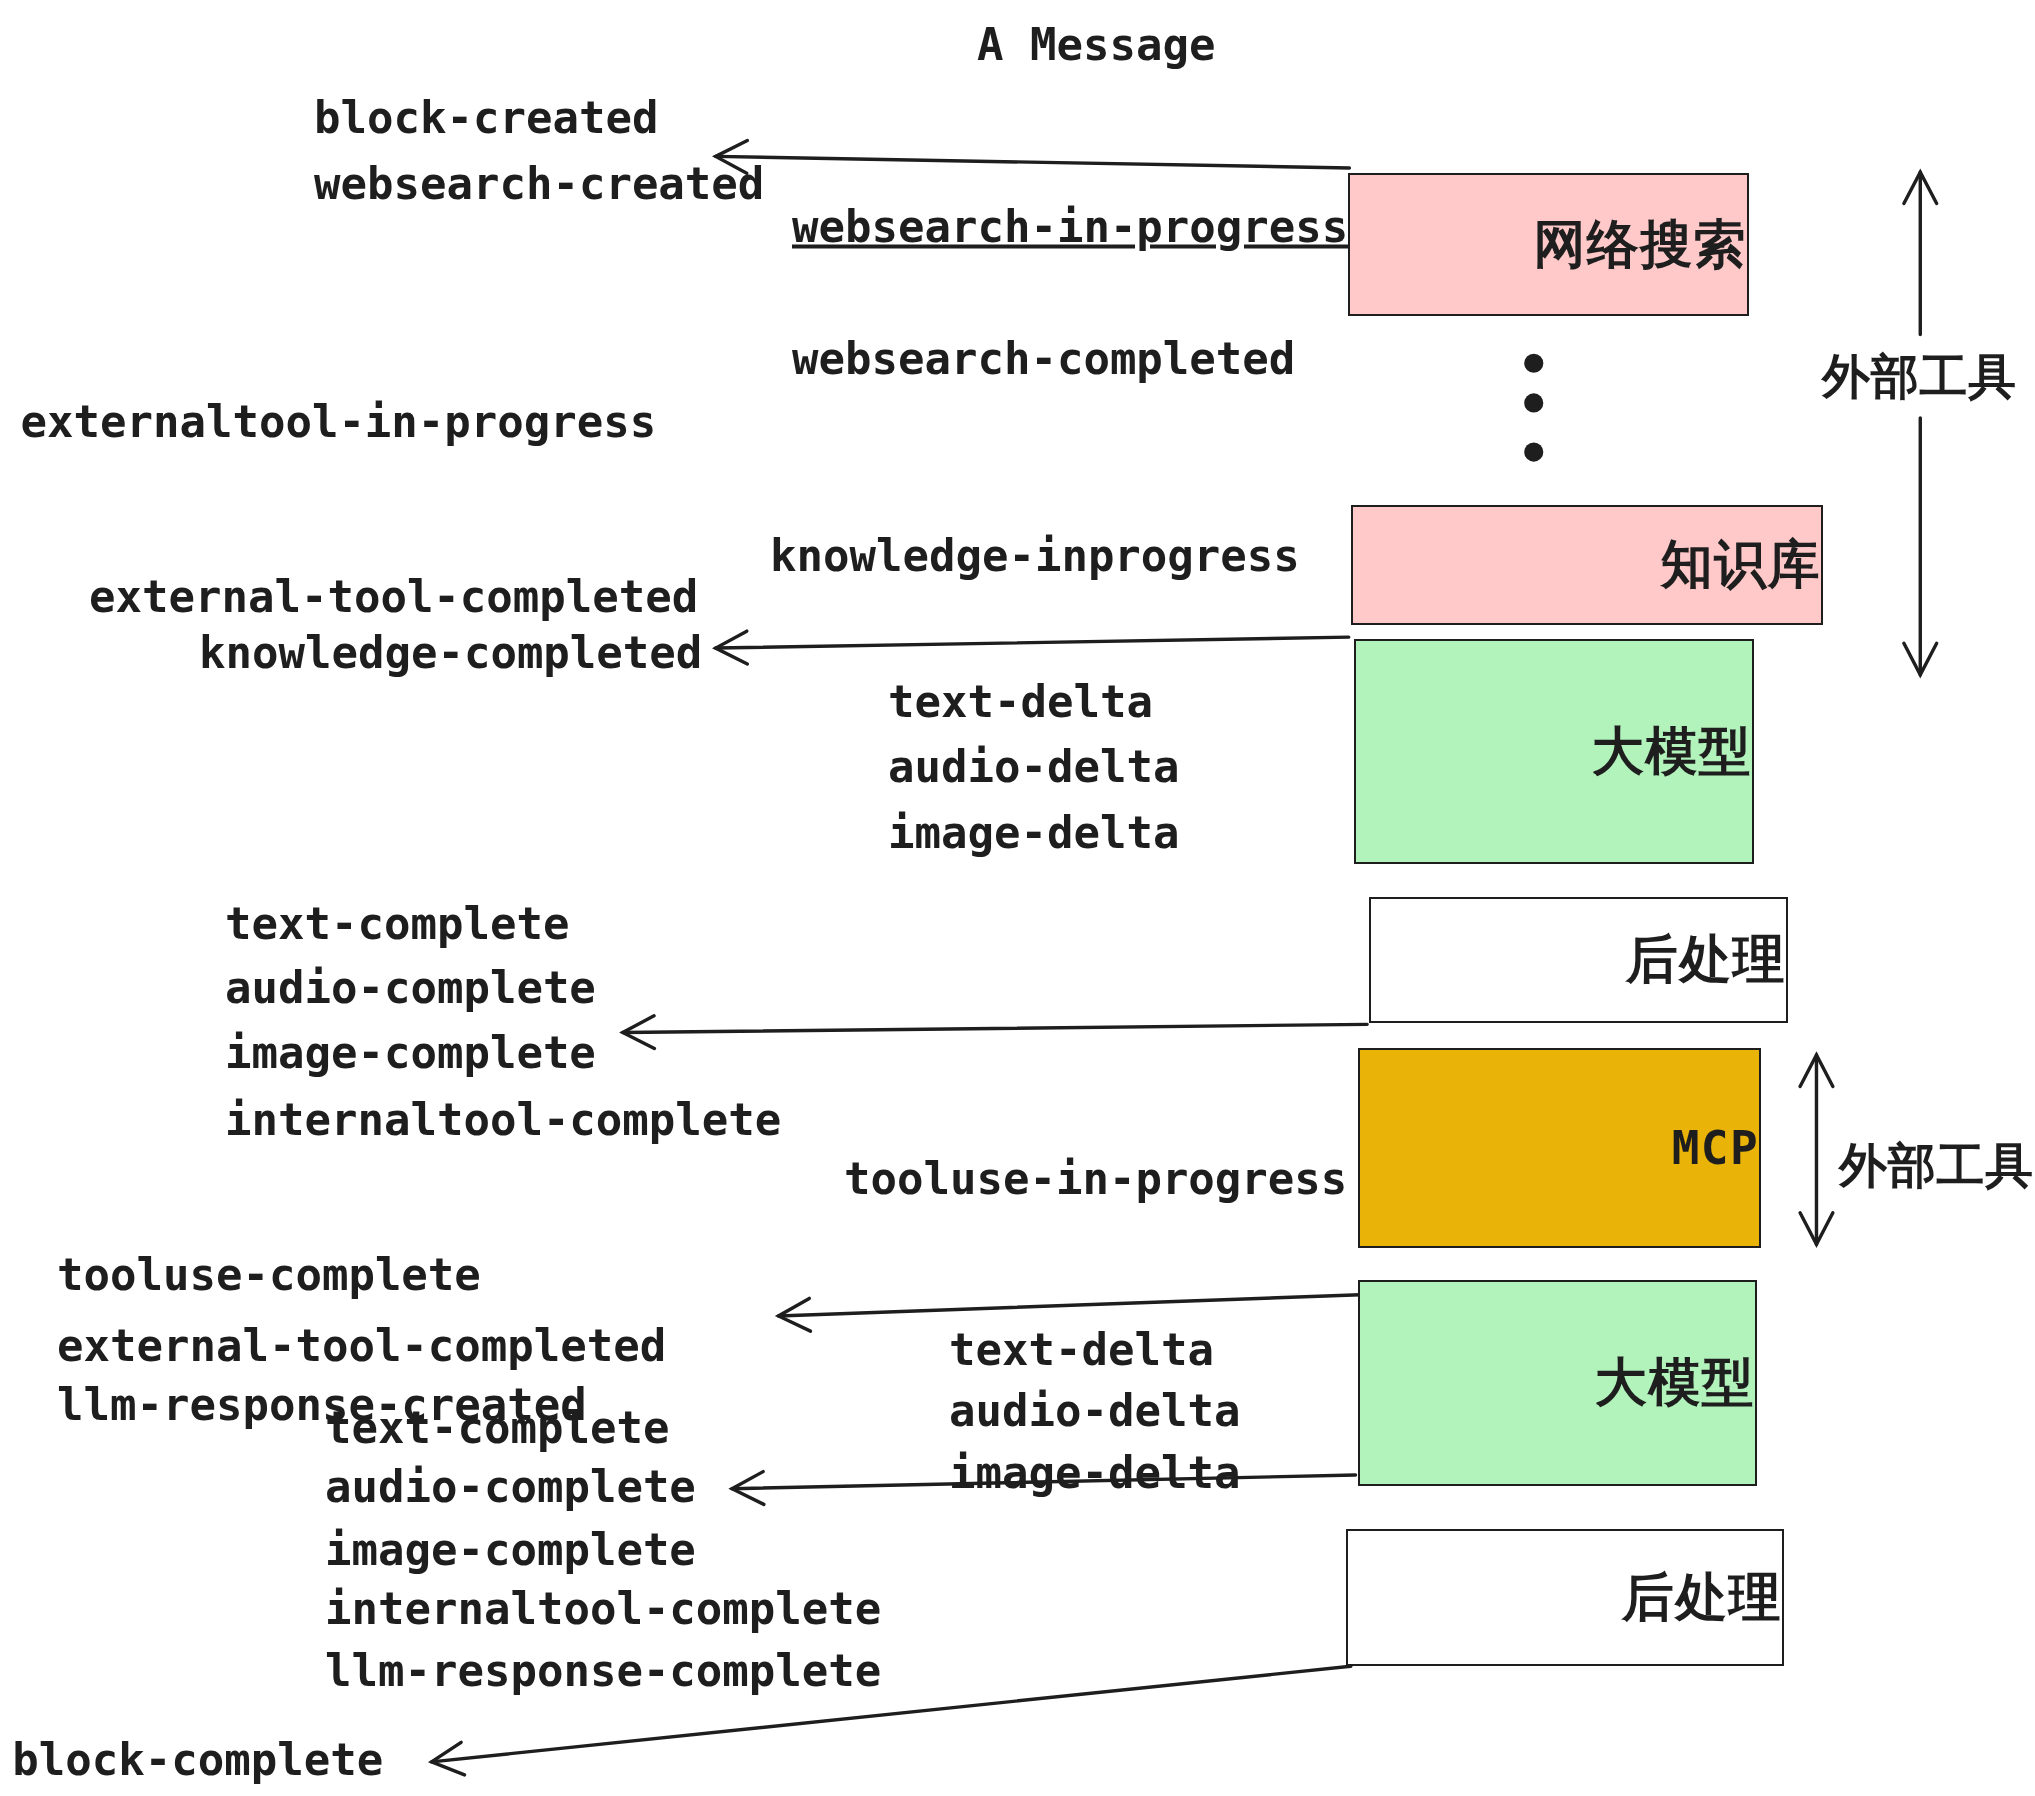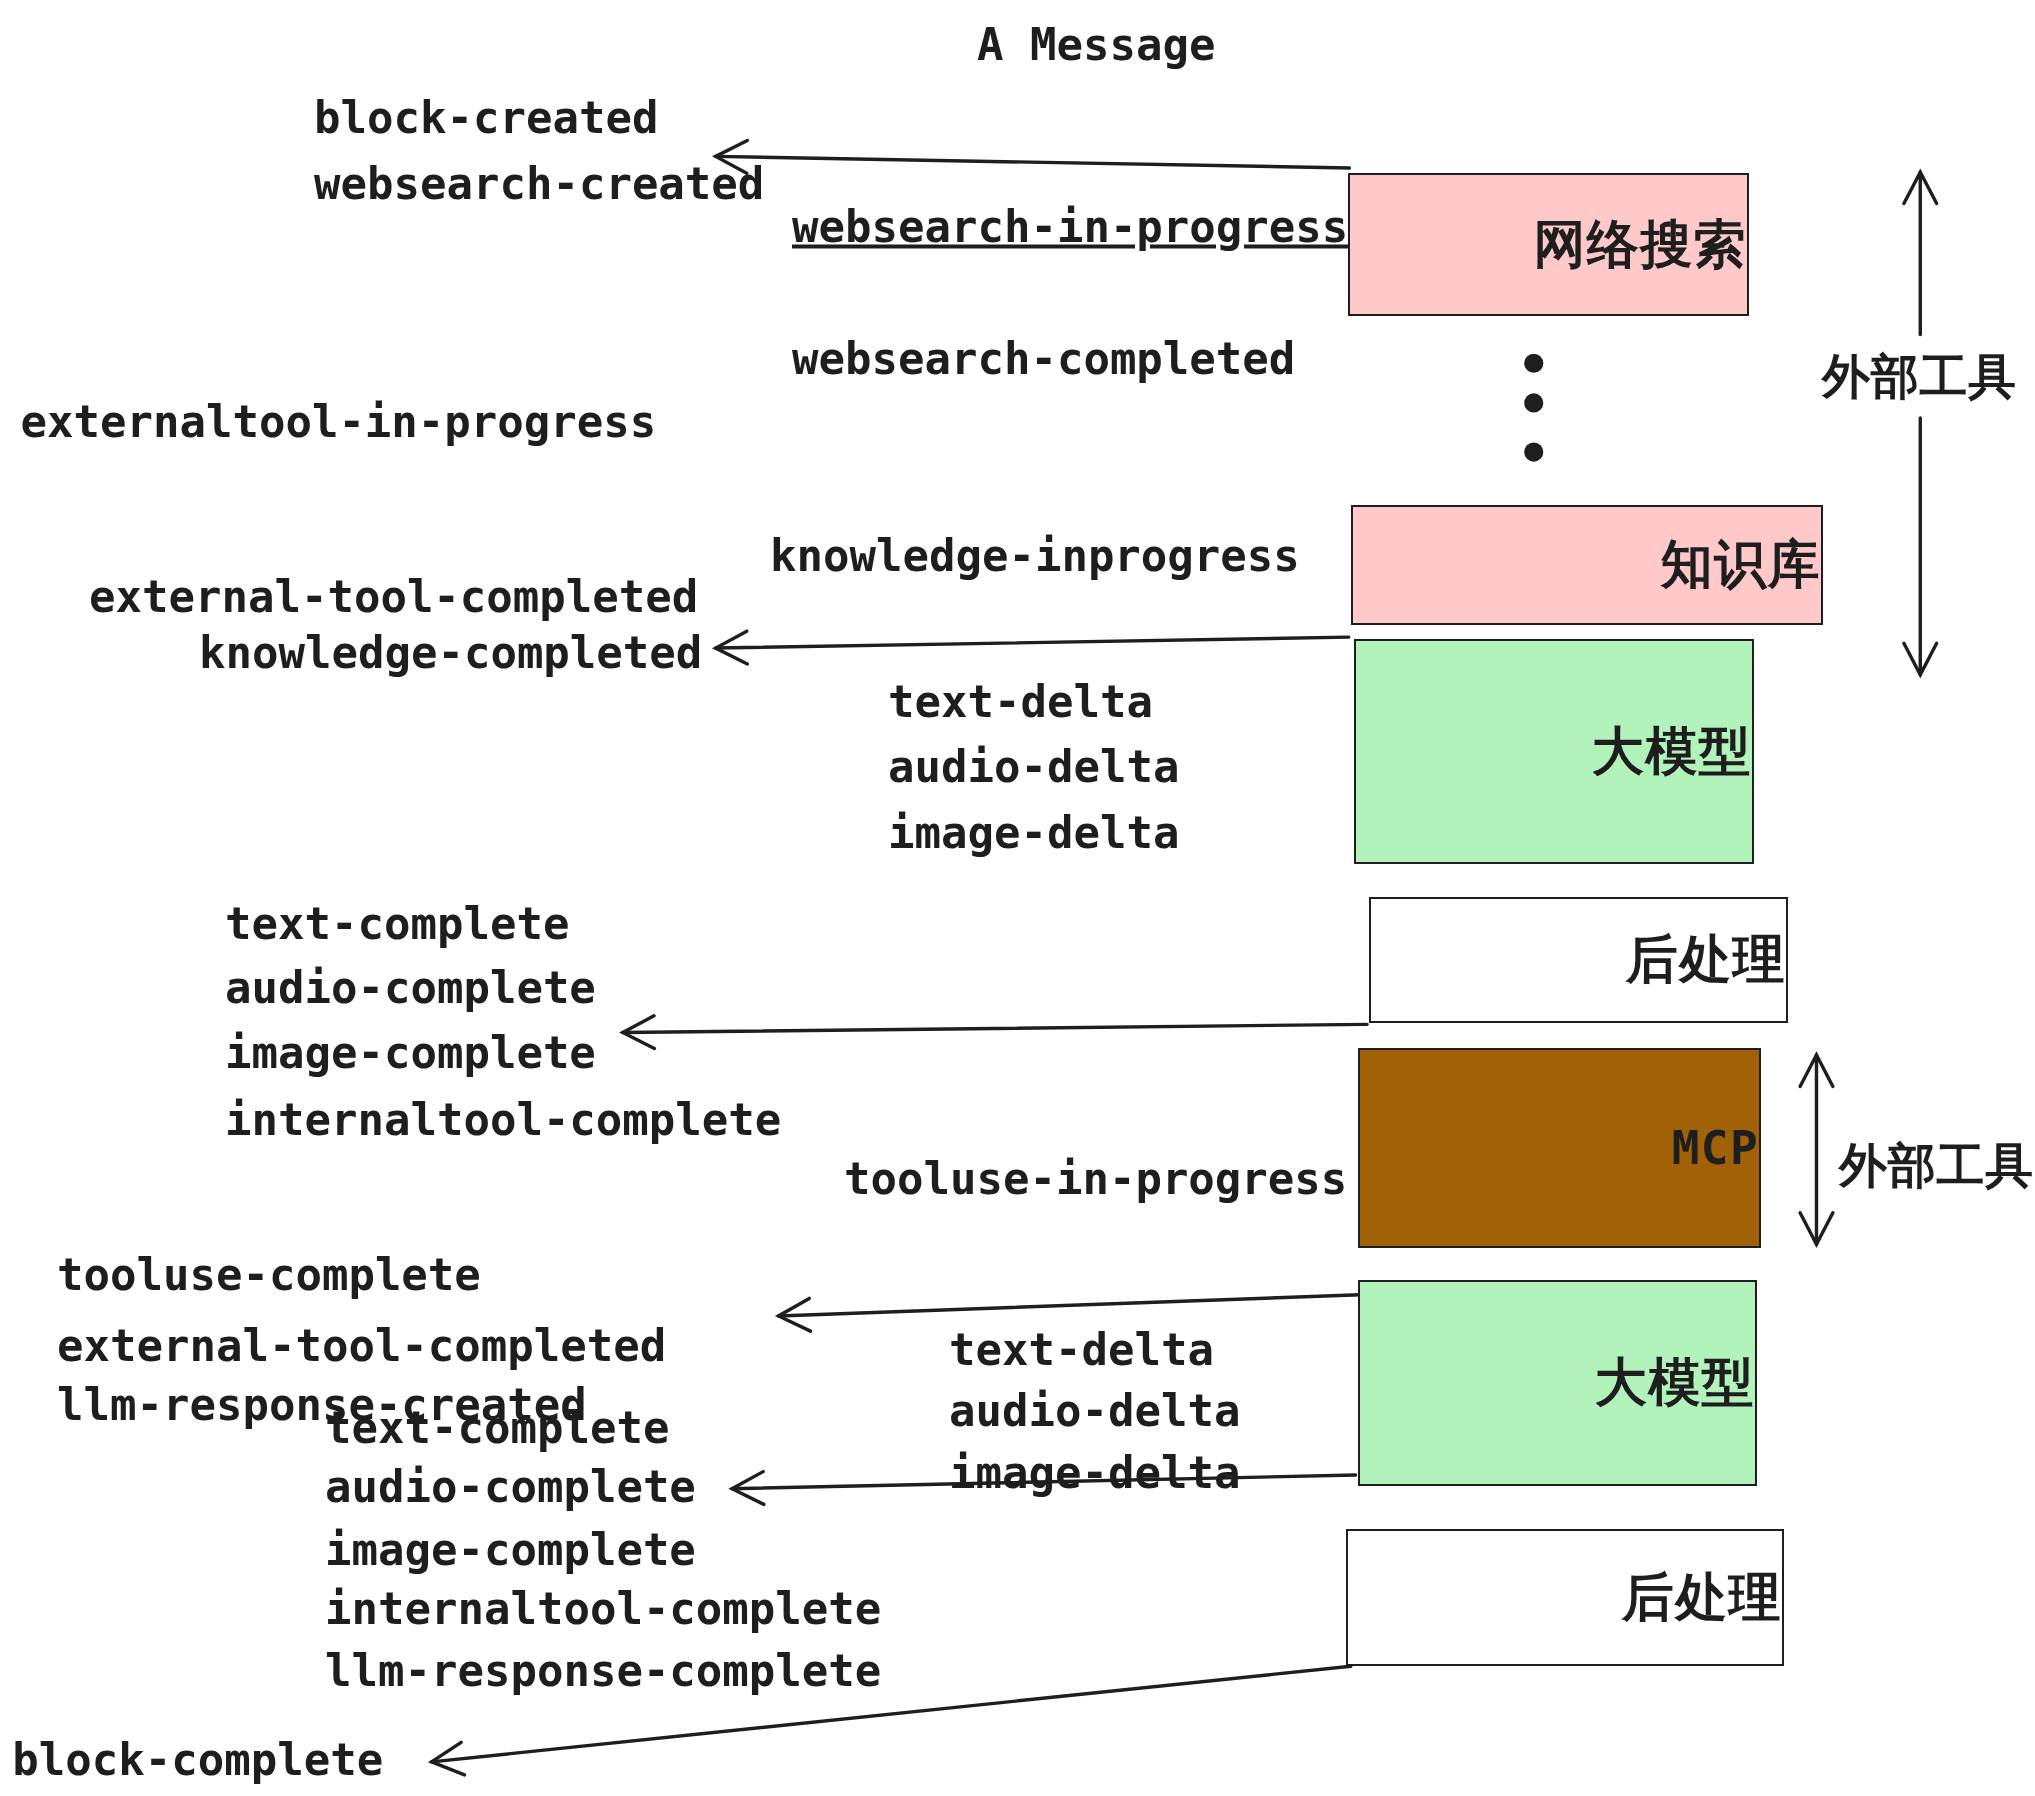--- a/index.html
+++ b/index.html
@@ -94,21 +94,21 @@
       </div>
       <div class="box" style="left: 1351px; top: 505px; width: 472px; height: 120px; background: rgb(255, 201, 201);">
         <span class="box-label">知识库</span>
       </div>
       <div class="box" style="left: 1354px; top: 639px; width: 400px; height: 225px; background: rgb(178, 242, 187);">
         <span class="box-label">大模型</span>
       </div>
       <div class="box" style="left: 1369px; top: 897px; width: 419px; height: 126px; background: rgb(255, 255, 255);">
         <span class="box-label">后处理</span>
       </div>
-      <div class="box mcp-font" style="left: 1358px; top: 1048px; width: 403px; height: 200px; background: #a16207;">
+      <div class="box mcp-font" style="left: 1358px; top: 1048px; width: 403px; height: 200px; background: #eab308;">
         <span class="box-label">MCP</span>
       </div>
       <div class="box" style="left: 1358px; top: 1280px; width: 399px; height: 206px; background: rgb(178, 242, 187);">
         <span class="box-label">大模型</span>
       </div>
       <div class="box" style="left: 1346px; top: 1529px; width: 438px; height: 137px; background: rgb(255, 255, 255);">
         <span class="box-label">后处理</span>
       </div>
     </div>
   <div id="layer-events">

